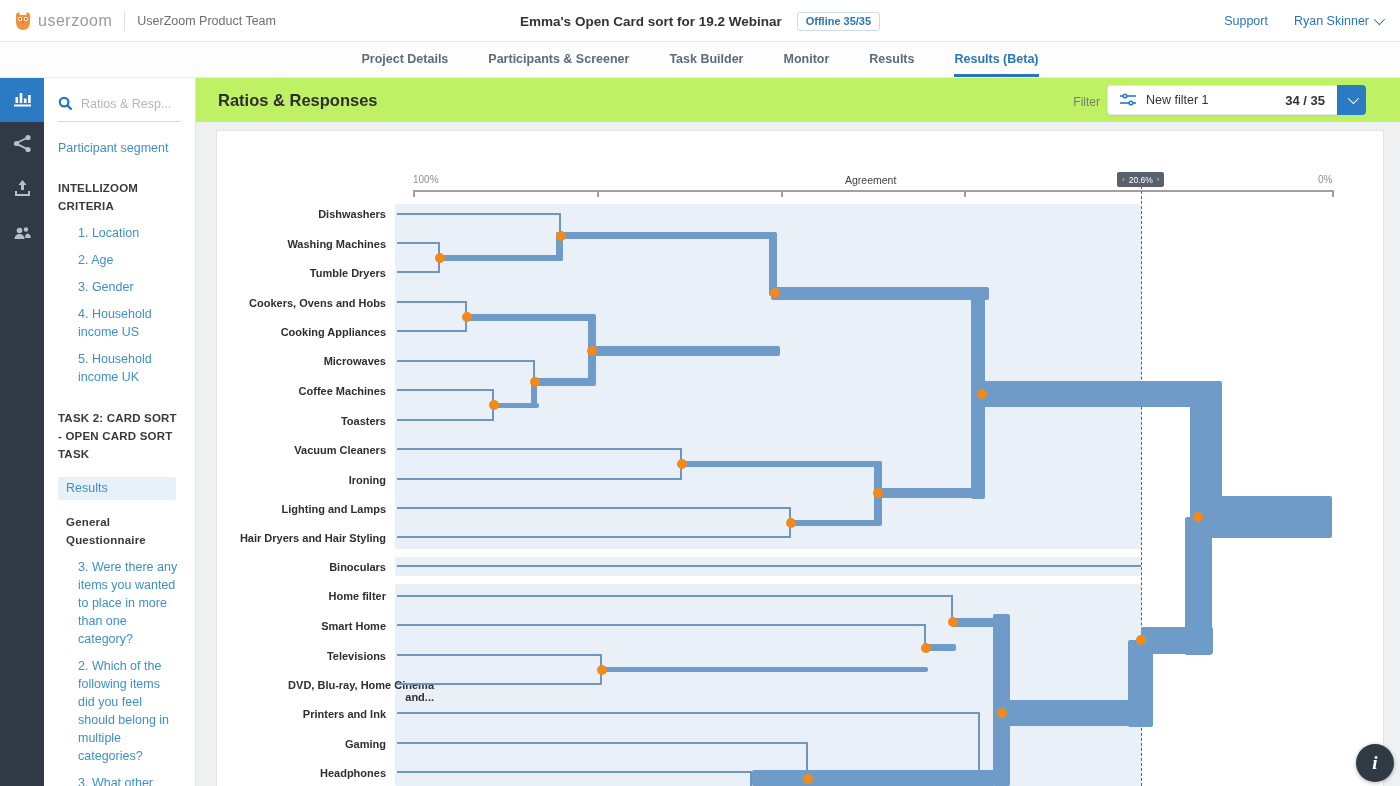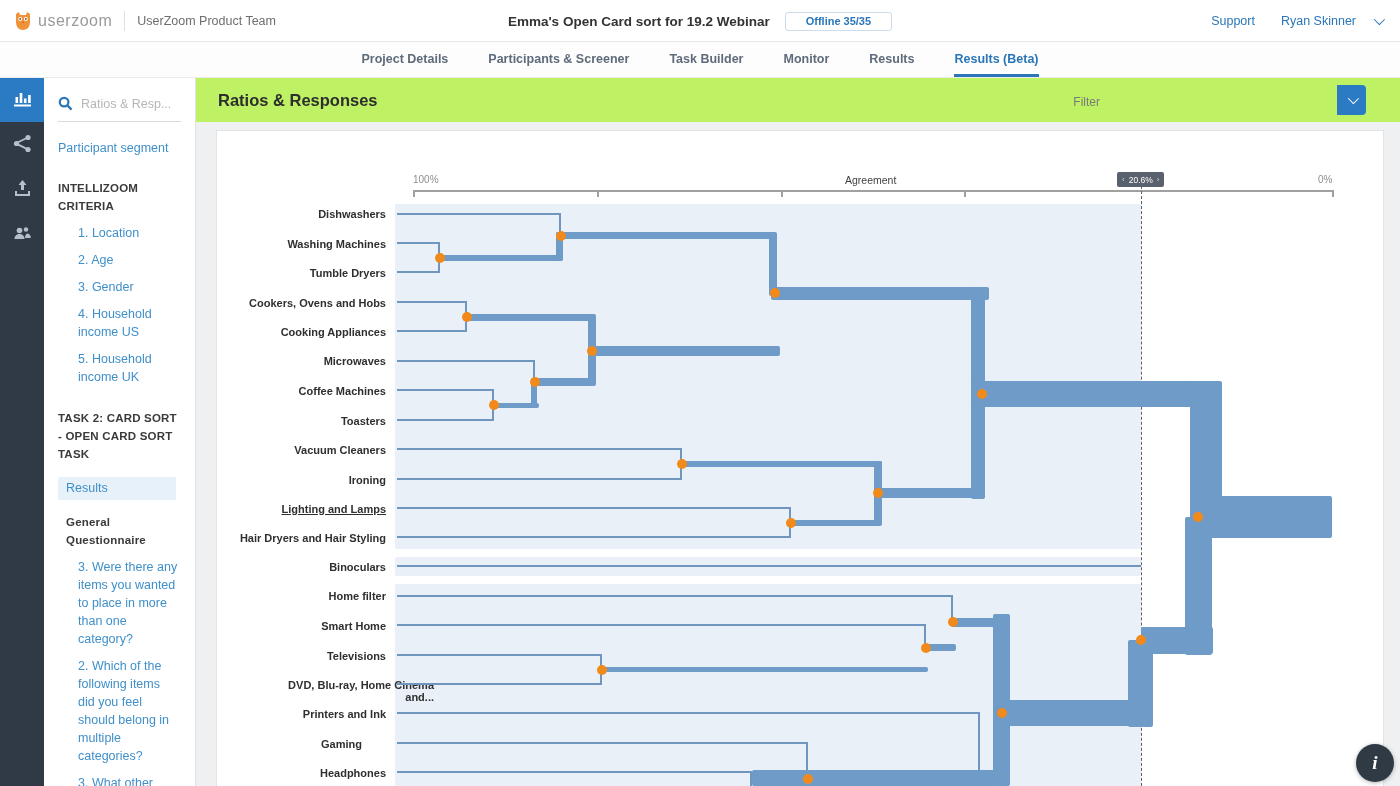--- a/index.html
+++ b/index.html
@@ -8,24 +8,24 @@
 
   
   .topbar { position:absolute; top:0; left:0; width:1400px; height:42px; background:#fff; border-bottom:1px solid #e8e8e8; display:flex; align-items:center; }
   .logo-wrap { display:flex; align-items:center; margin-left:14px; }
   .logo-owl { width:18px; height:20px; }
   .logo-text { font-size:16px; color:#9a9a9a; letter-spacing:0.5px; margin-left:6px; }
   .logo-div { width:1px; height:20px; background:#e0e0e0; margin:0 12px; }
   .team-name { font-size:12.5px; color:#6e6e6e; }
   .title-wrap { position:absolute; left:0; right:0; top:0; height:42px; display:flex; align-items:center; justify-content:center; pointer-events:none; }
   .proj-title { font-size:13.5px; font-weight:bold; color:#333; }
-  .offline-badge { pointer-events:auto; margin-left:15px; font-size:11px; font-weight:bold; color:#2b76b9; border:1px solid #ccdcea; border-radius:3px; padding:2px 20px 3px; background:#fff; }
+  .offline-badge { pointer-events:auto; margin-left:15px; font-size:11px; font-weight:bold; color:#2b76b9; border:1px solid #ccdcea; border-radius:3px; padding:2px 8px 3px; background:#fff; }
   .top-right { position:absolute; right:18px; top:0; height:42px; display:flex; align-items:center; gap:26px; }
   .top-link { font-size:12.5px; color:#2b76b9; cursor:pointer; }
-  .user-link { display:flex; align-items:center; gap:18px; }
+  .user-link { display:flex; align-items:center; gap:5px; }
   .chev { width:8px; height:8px; border-right:1.5px solid #2b76b9; border-bottom:1.5px solid #2b76b9; transform:rotate(45deg) translateY(-2px); }
 
   
   .tabbar { position:absolute; top:42px; left:0; width:1400px; height:36px; background:#fdfdfd; border-bottom:1px solid #ececec; display:flex; align-items:stretch; justify-content:center; gap:40px; }
   .tab { font-size:12.5px; font-weight:bold; color:#5e6b7b; display:flex; align-items:center; cursor:pointer; border-bottom:3px solid transparent; padding-top:2px; }
   .tab.active { color:#2b76b9; border-bottom-color:#2b76b9; }
 
   
   .rail { position:absolute; top:78px; left:0; width:44px; height:708px; background:#303a46; }
   .rail-item { width:44px; height:44px; display:flex; align-items:center; justify-content:center; cursor:pointer; }
@@ -184,20 +184,30 @@
     <div class="q-list">
         <div class="q-item">3. Were there any items you wanted to place in more than one category?</div>
         <div class="q-item">2. Which of the following items did you feel should belong in multiple categories?</div>
         <div class="q-item">3. What other comments or suggestions do you have about</div>
       </div>
   </div>
 
   <div class="main-head">
     <span class="page-title">Ratios &amp; Responses</span>
     <span class="filter-label">Filter</span>
+    <div class="filter-pill">
+      <svg viewBox="0 0 16 14" fill="none" stroke="#2b7bc4" stroke-width="1.6">
+        <line x1="0" y1="3" x2="16" y2="3"></line>
+          <line x1="0" y1="10" x2="16" y2="10"></line>
+        <circle cx="5" cy="3" r="1.8" fill="#fff"></circle>
+          <circle cx="11" cy="10" r="1.8" fill="#fff"></circle>
+      </svg>
+      <span class="filter-name">New filter 1</span>
+      <span class="filter-count">34 / 35</span>
+    </div>
     <div class="filter-btn">
       <span class="chev"></span>
     </div>
   </div>
 
   <div class="content-bg"></div>
   <div class="card"></div>
 
   <div id="chart-layer">
       <div class="panel" style="left: 395px; top: 204px; width: 746px; height: 345px;"></div>
@@ -221,29 +231,29 @@
       <div class="row-label" style="left: 216px; top: 208px; width: 170px;">Dishwashers</div>
       <div class="row-label" style="left: 216px; top: 238px; width: 170px;">Washing Machines</div>
       <div class="row-label" style="left: 216px; top: 267px; width: 170px;">Tumble Dryers</div>
       <div class="row-label" style="left: 216px; top: 297px; width: 170px;">Cookers, Ovens and Hobs</div>
       <div class="row-label" style="left: 216px; top: 326px; width: 170px;">Cooking Appliances</div>
       <div class="row-label" style="left: 216px; top: 355px; width: 170px;">Microwaves</div>
       <div class="row-label" style="left: 216px; top: 385px; width: 170px;">Coffee Machines</div>
       <div class="row-label" style="left: 216px; top: 415px; width: 170px;">Toasters</div>
       <div class="row-label" style="left: 216px; top: 444px; width: 170px;">Vacuum Cleaners</div>
       <div class="row-label" style="left: 216px; top: 474px; width: 170px;">Ironing</div>
-      <div class="row-label" style="left: 216px; top: 503px; width: 170px; text-decoration: underline;">Lighting and Lamps</div>
+      <div class="row-label" style="left: 216px; top: 503px; width: 170px;">Lighting and Lamps</div>
       <div class="row-label" style="left: 216px; top: 532px; width: 170px;">Hair Dryers and Hair Styling</div>
       <div class="row-label" style="left: 216px; top: 561px; width: 170px;">Binoculars</div>
       <div class="row-label" style="left: 216px; top: 590px; width: 170px;">Home filter</div>
       <div class="row-label" style="left: 216px; top: 620px; width: 170px;">Smart Home</div>
       <div class="row-label" style="left: 216px; top: 650px; width: 170px;">Televisions</div>
       <div class="row-label" style="left: 216px; top: 679px; width: 170px; margin-left: 48px;">DVD, Blu-ray, Home Cinema and...</div>
       <div class="row-label" style="left: 216px; top: 708px; width: 170px;">Printers and Ink</div>
-      <div class="row-label" style="left: 216px; top: 738px; width: 146px; padding-left: 40px;">Gaming</div>
+      <div class="row-label" style="left: 216px; top: 738px; width: 170px; padding-left: 40px;">Gaming</div>
       <div class="row-label" style="left: 216px; top: 767px; width: 170px;">Headphones</div>
       <div class="seg" style="left: 397px; top: 213px; width: 164px; height: 2px;"></div>
       <div class="seg" style="left: 559px; top: 213px; width: 2px; height: 26px;"></div>
       <div class="seg" style="left: 397px; top: 242px; width: 43px; height: 2px;"></div>
       <div class="seg" style="left: 397px; top: 271px; width: 43px; height: 2px;"></div>
       <div class="seg" style="left: 438px; top: 242px; width: 2px; height: 31px;"></div>
       <div class="seg" style="left: 397px; top: 301px; width: 70px; height: 2px;"></div>
       <div class="seg" style="left: 397px; top: 330px; width: 70px; height: 2px;"></div>
       <div class="seg" style="left: 465px; top: 301px; width: 2px; height: 31px;"></div>
       <div class="seg" style="left: 397px; top: 360px; width: 138px; height: 2px;"></div>

